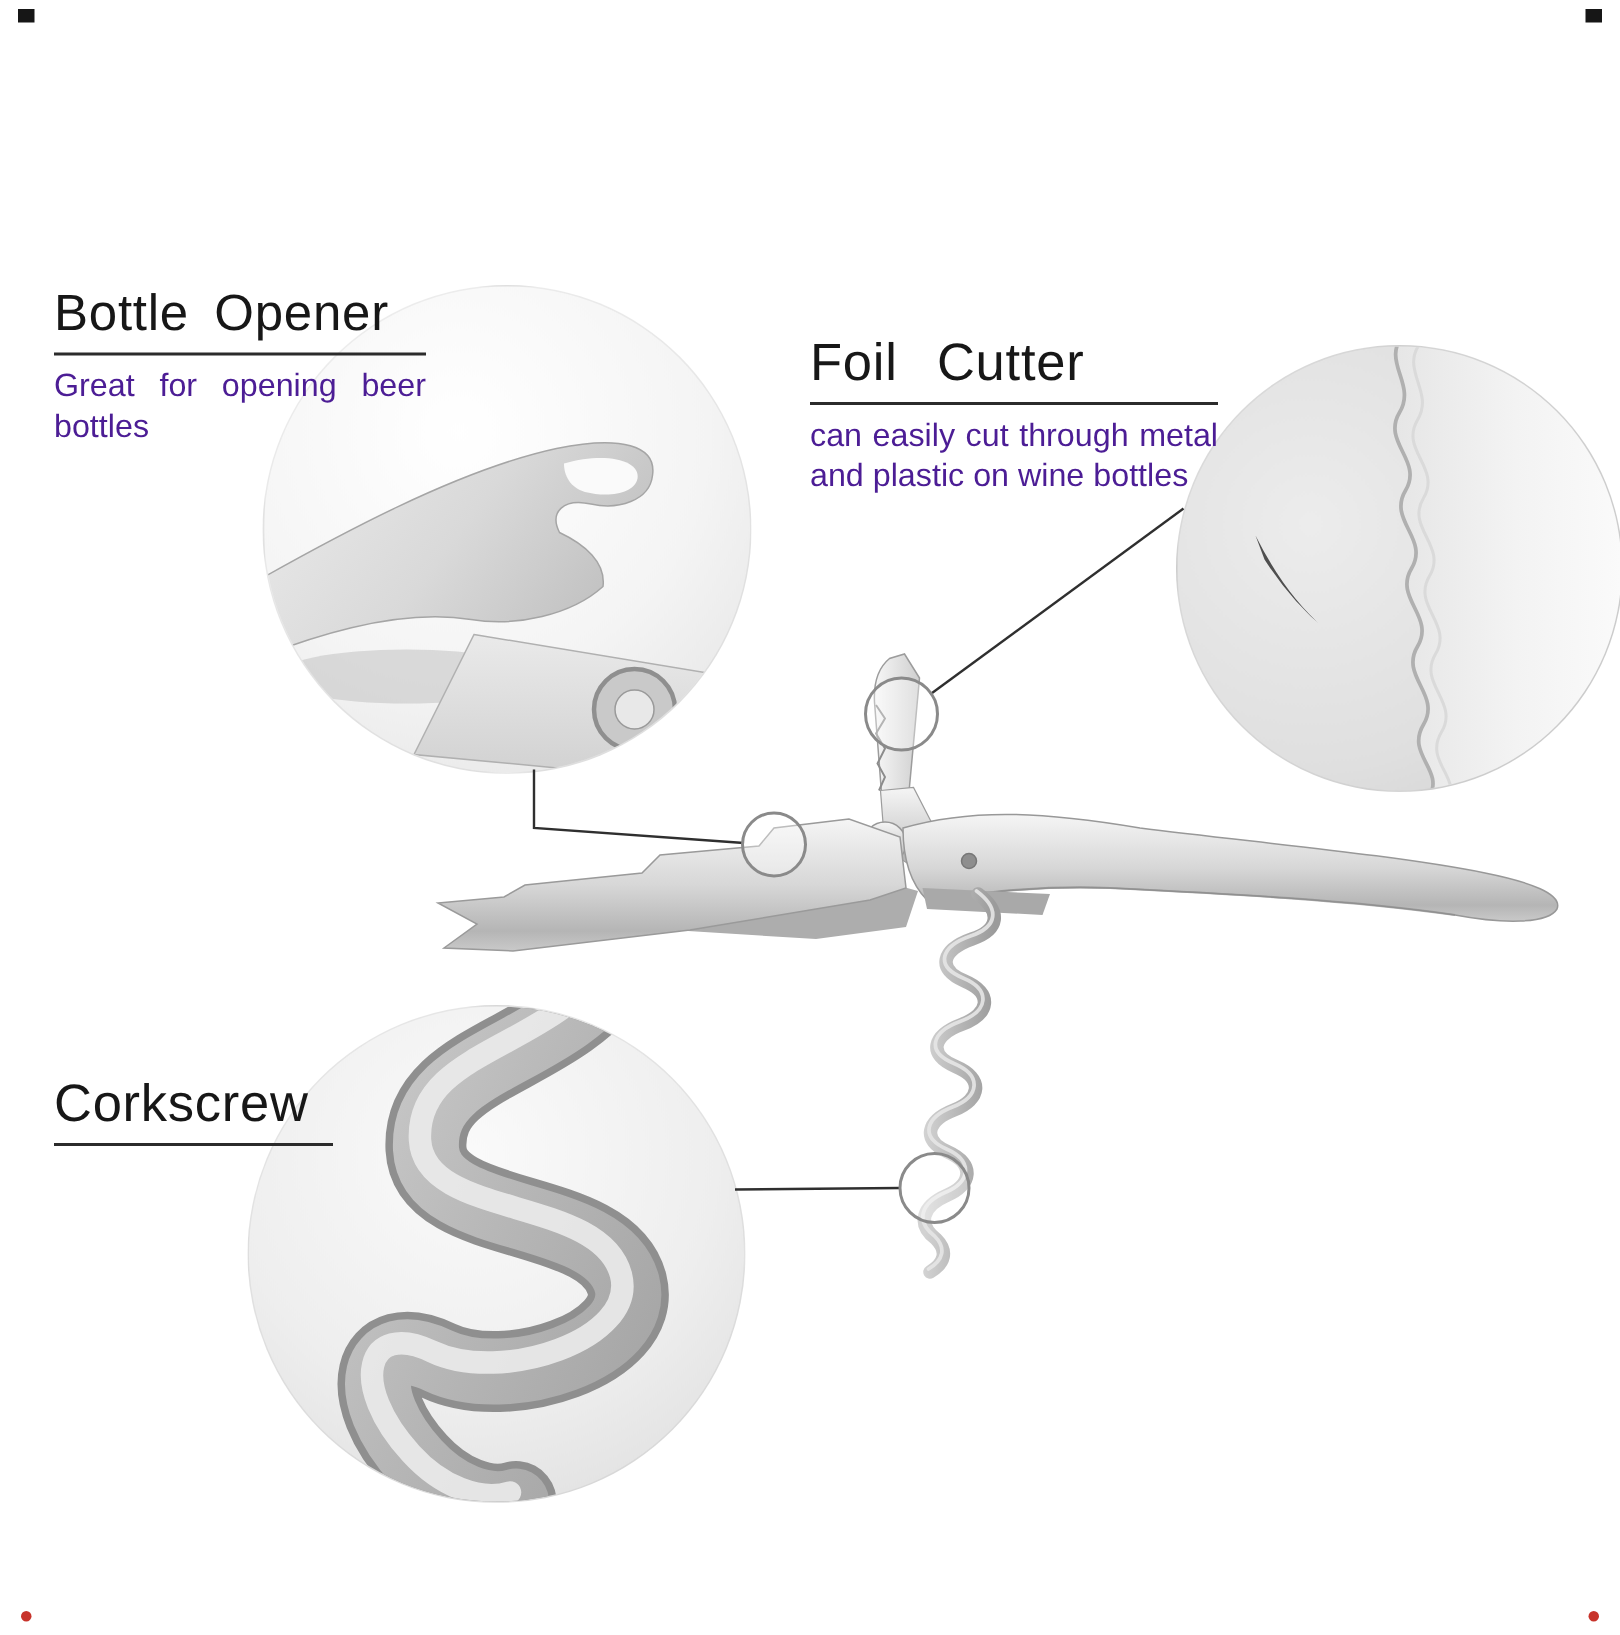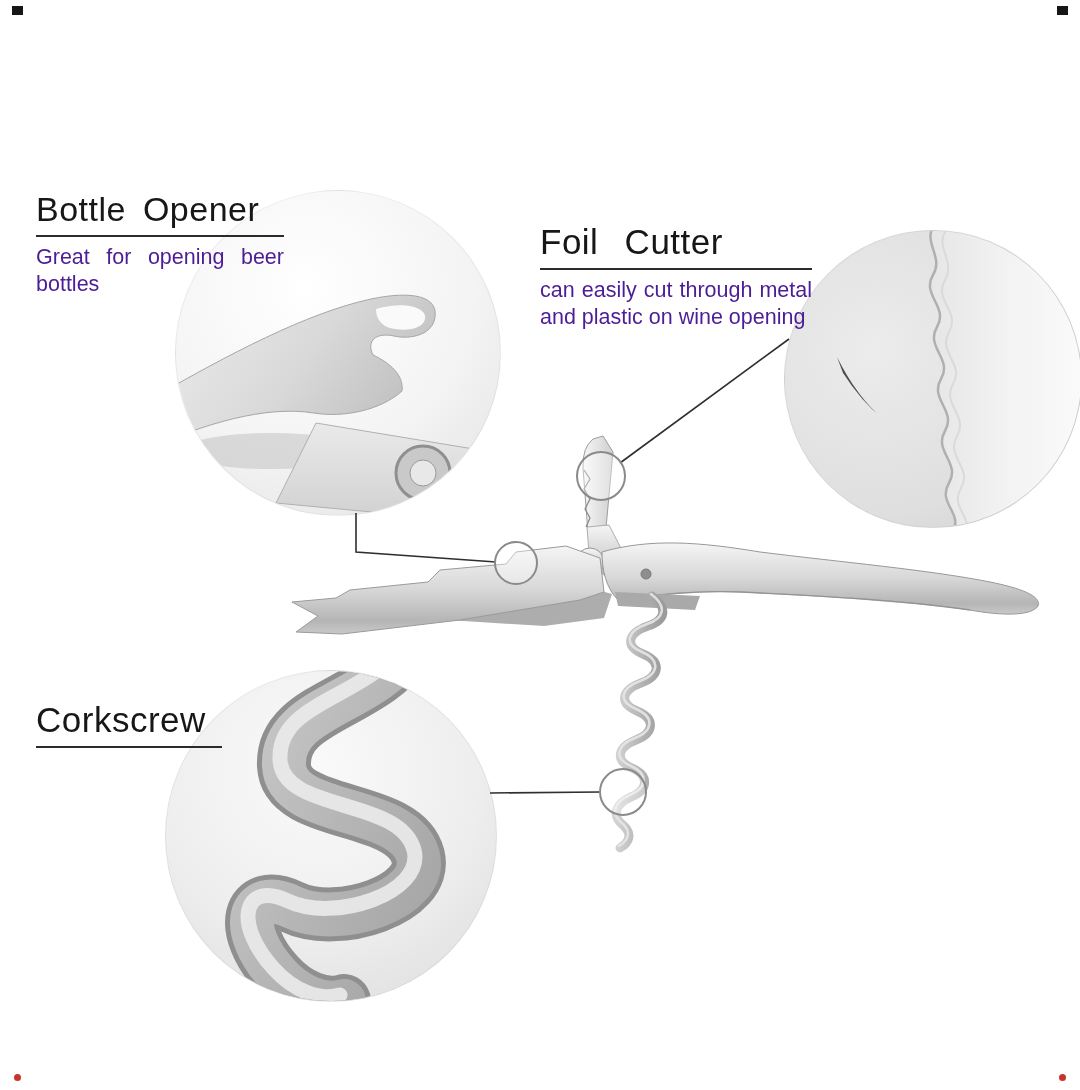--- a/index.html
+++ b/index.html
@@ -25,21 +25,21 @@
     padding-bottom:7px;border-bottom:2px solid #2b2b2b;white-space:nowrap;color:#171717;
   }
   .callout p{
     margin:7px 0 0;font-size:21.5px;line-height:1.25;color:#4c1d95;
     text-align:justify;text-align-last:left;
   }
   #callout-bottle{left:36px;top:192px;width:248px;}
   #callout-bottle h2{word-spacing:7px;font-size:34px;}
   #callout-foil{left:540px;top:224px;width:272px;}
   #callout-foil h2{word-spacing:16px;}
-  #callout-cork{left:36px;top:702px;width:186px;}
+  #callout-cork{left:36px;top:718px;width:186px;}
   
   .marker{position:absolute;z-index:6;}
   #mark-tl{left:12px;top:6px;width:11px;height:9px;background:#161616;}
   #mark-tr{right:12px;top:6px;width:11px;height:9px;background:#161616;}
   #mark-bl{left:14px;bottom:9px;width:7px;height:7px;border-radius:50%;background:#c8332b;}
   #mark-br{right:14px;bottom:9px;width:7px;height:7px;border-radius:50%;background:#c8332b;}
 </style>
 </head>
 <body>
 
@@ -168,21 +168,21 @@
     </g>
   </svg>
 
   <div class="callout" id="callout-bottle">
     <h2>Bottle Opener</h2>
     <p>Great for opening beer bottles</p>
   </div>
 
   <div class="callout" id="callout-foil">
     <h2>Foil Cutter</h2>
-    <p>can easily cut through metal and plastic on wine opening</p>
+    <p>can easily cut through metal and plastic on wine bottles</p>
   </div>
 
   <div class="callout" id="callout-cork">
     <h2>Corkscrew</h2>
   </div>
 
   <div class="marker" id="mark-tl"></div>
   <div class="marker" id="mark-tr"></div>
   <div class="marker" id="mark-bl"></div>
   <div class="marker" id="mark-br"></div>

